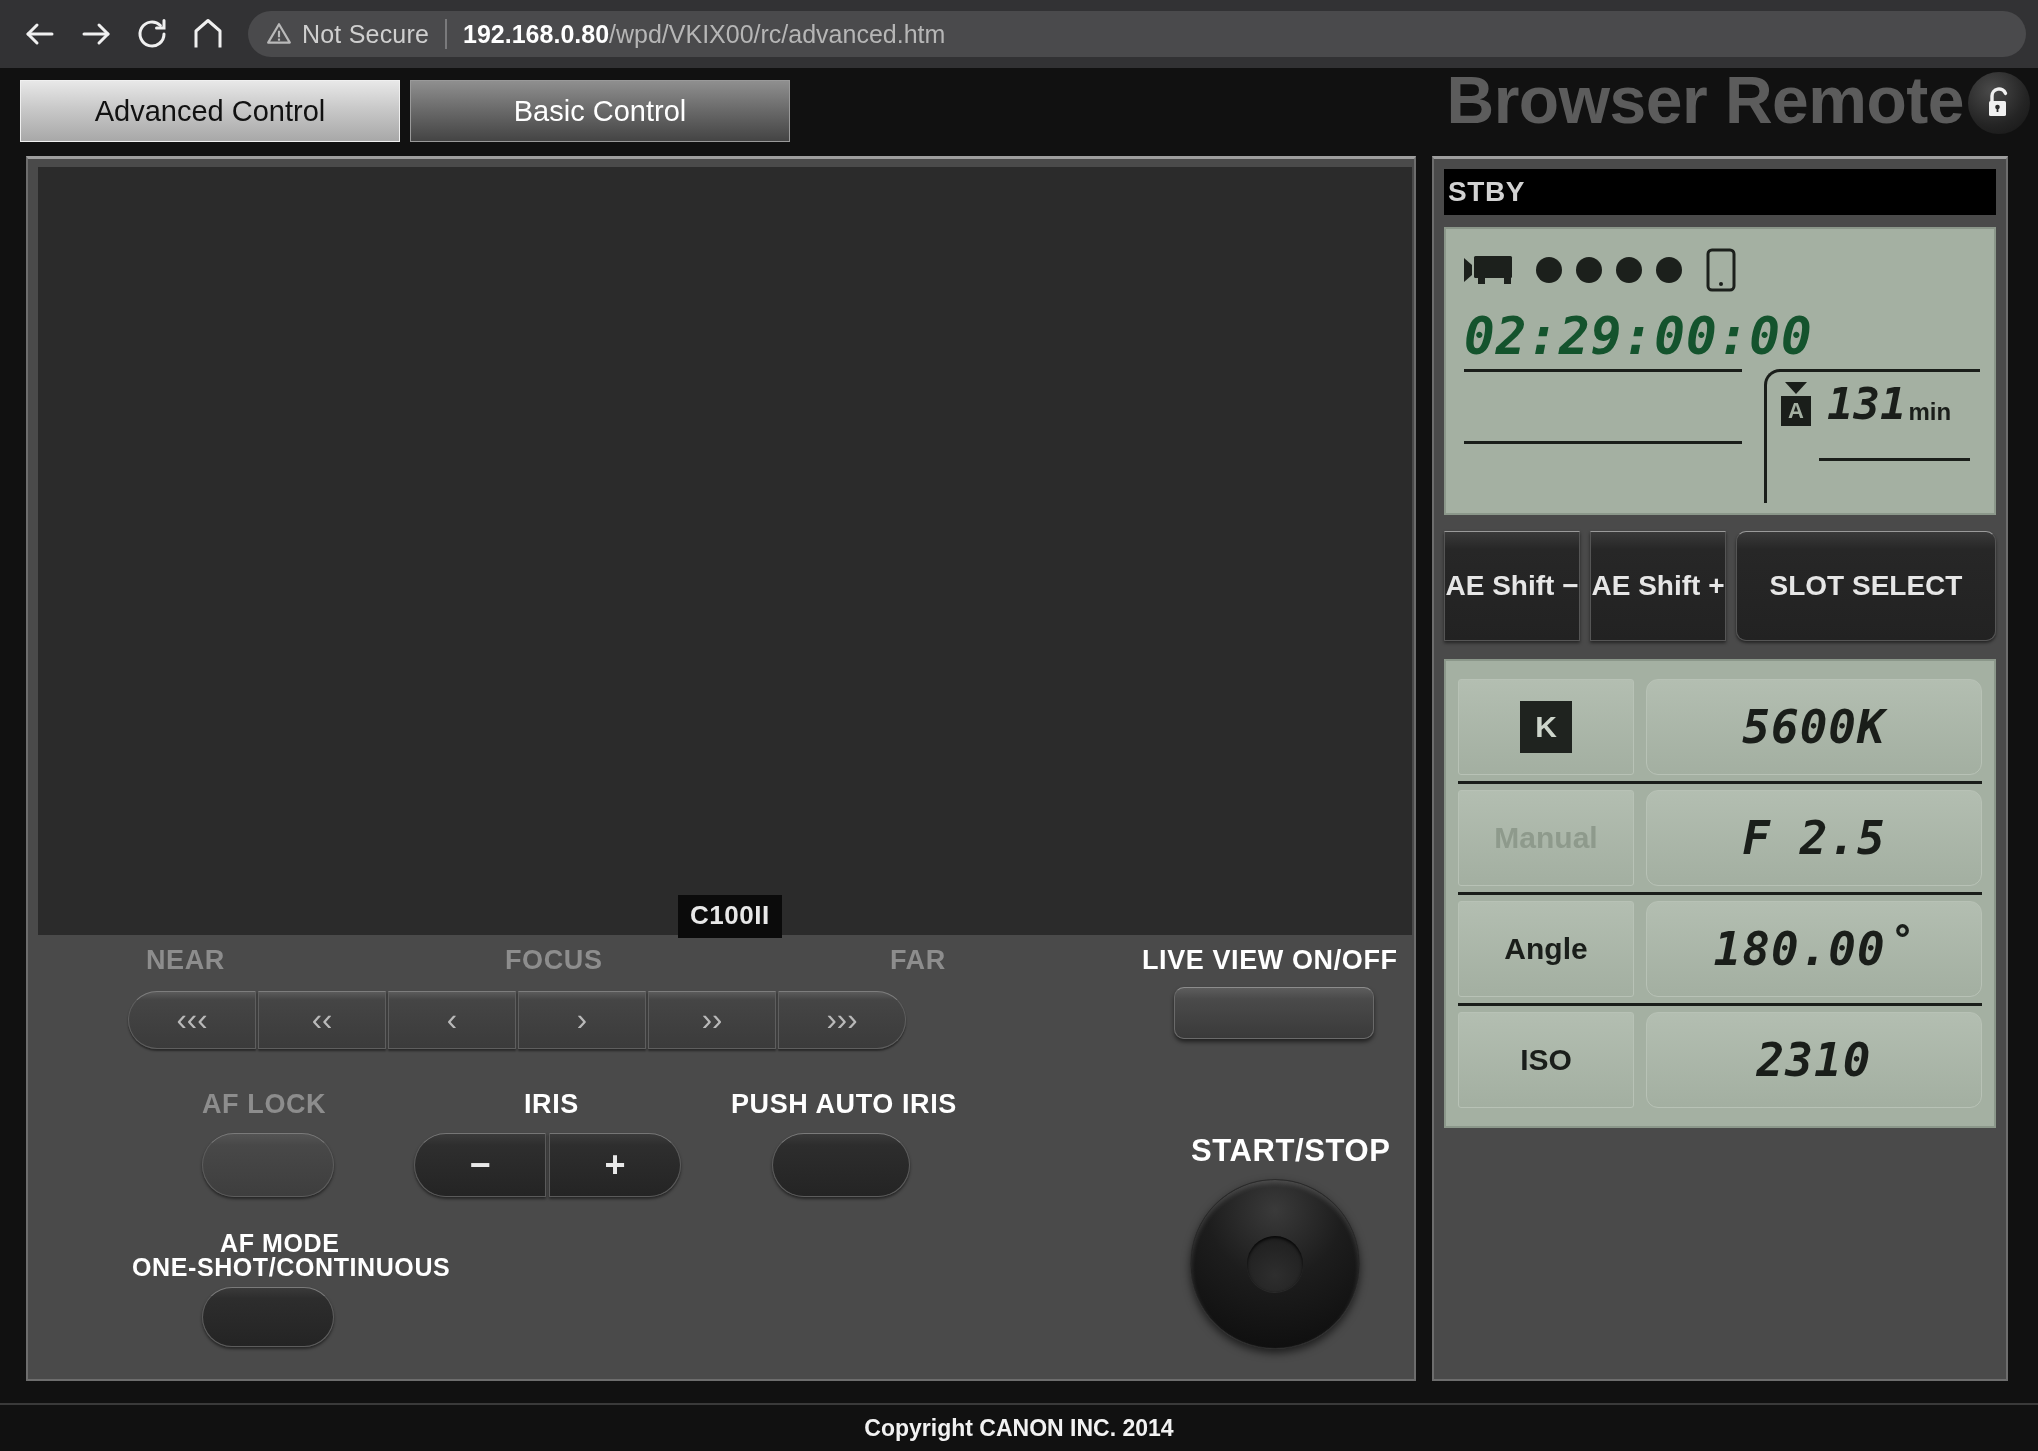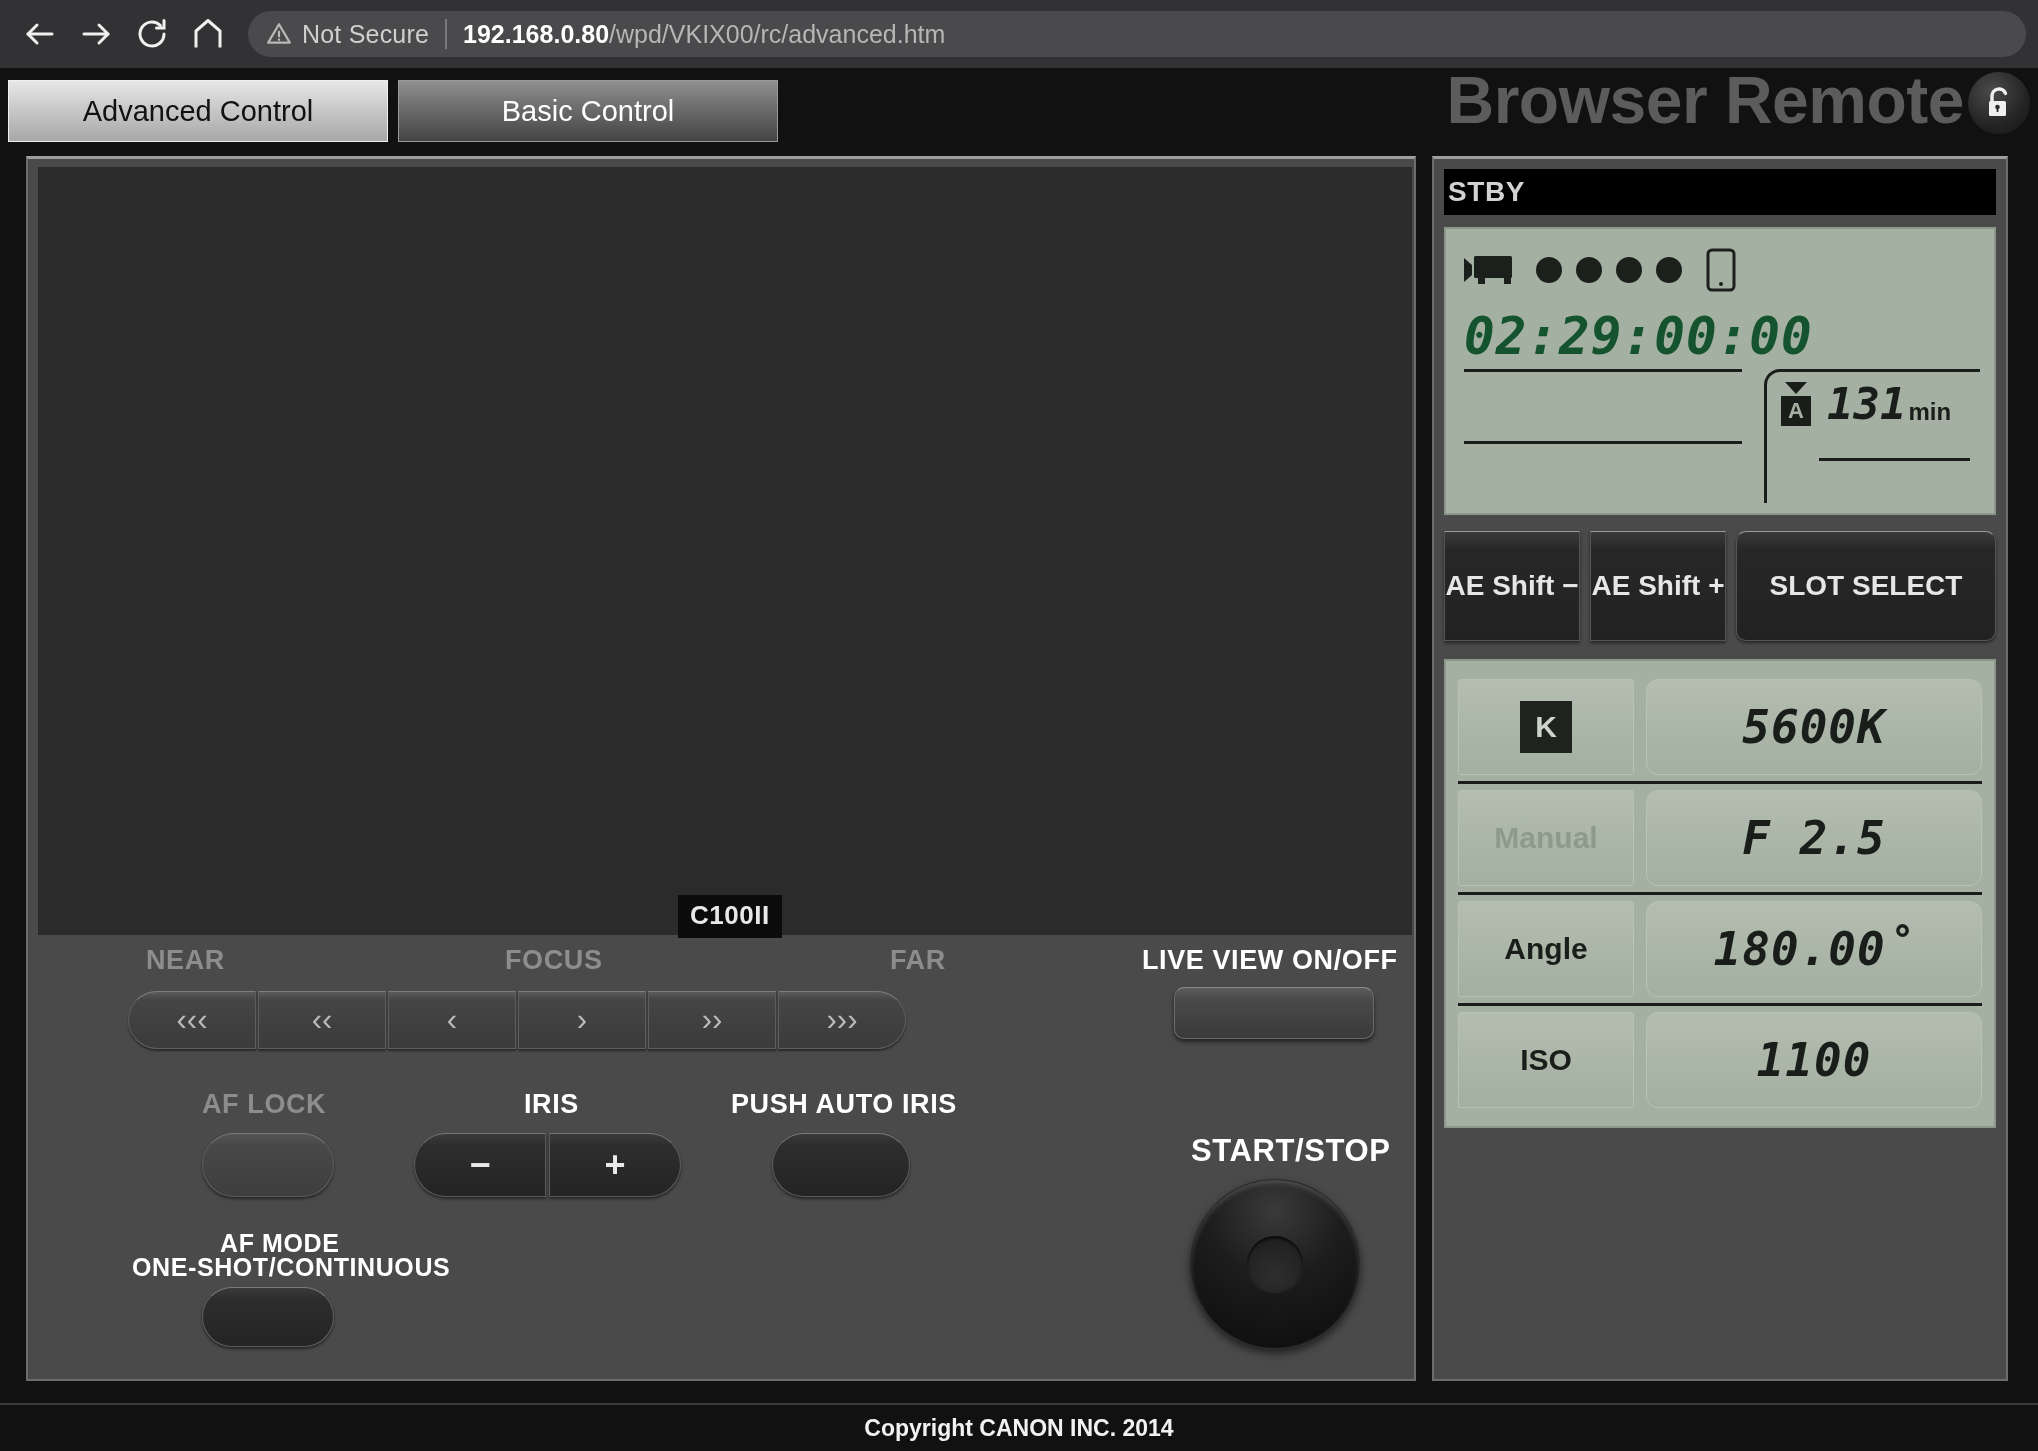--- a/index.html
+++ b/index.html
@@ -45,21 +45,21 @@
   
   .app {
     position:absolute; left:0; top:68px; right:0; bottom:0;
     background:#111111;
   }
 
   
   .app-header {
     height:88px; position:relative;
   }
-  .tabs { position:absolute; left:8px; top:12px; display:flex; }
+  .tabs { position:absolute; left:20px; top:12px; display:flex; }
   .tab {
     width:380px; height:62px;
     display:flex; align-items:center; justify-content:center;
     font-size:29px; border:1px solid #000;
   }
   .tab.active {
     background:linear-gradient(to bottom,#e8e8e8 0%,#c9c9c9 45%,#a8a8a8 100%);
     color:#111111; border-color:#f0f0f0;
   }
   .tab.inactive {
@@ -497,21 +497,21 @@
         <div class="set-row">
           <div class="set-key">
             <span class="key-text">Angle</span>
           </div>
           <div class="set-val">180.00˚</div>
         </div>
         <div class="set-row">
           <div class="set-key">
             <span class="key-text">ISO</span>
           </div>
-          <div class="set-val">1100</div>
+          <div class="set-val">2310</div>
         </div>
       </div>
     </div>
   </div>
 
   <div class="footer">
     <span>Copyright CANON INC. 2014</span>
   </div>
 </div>
 

